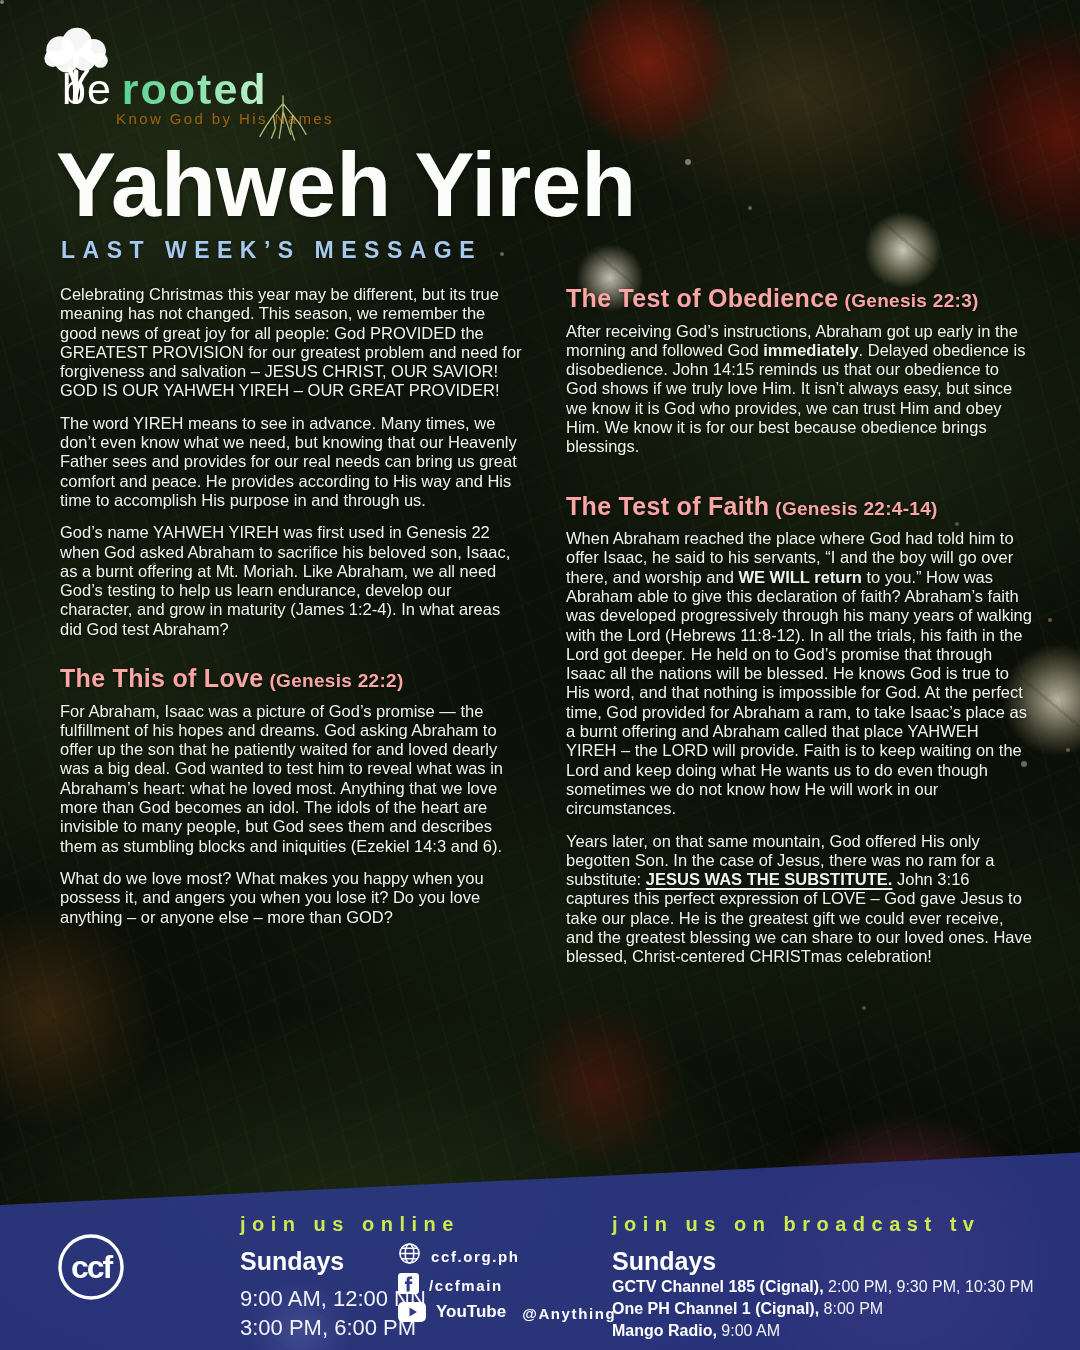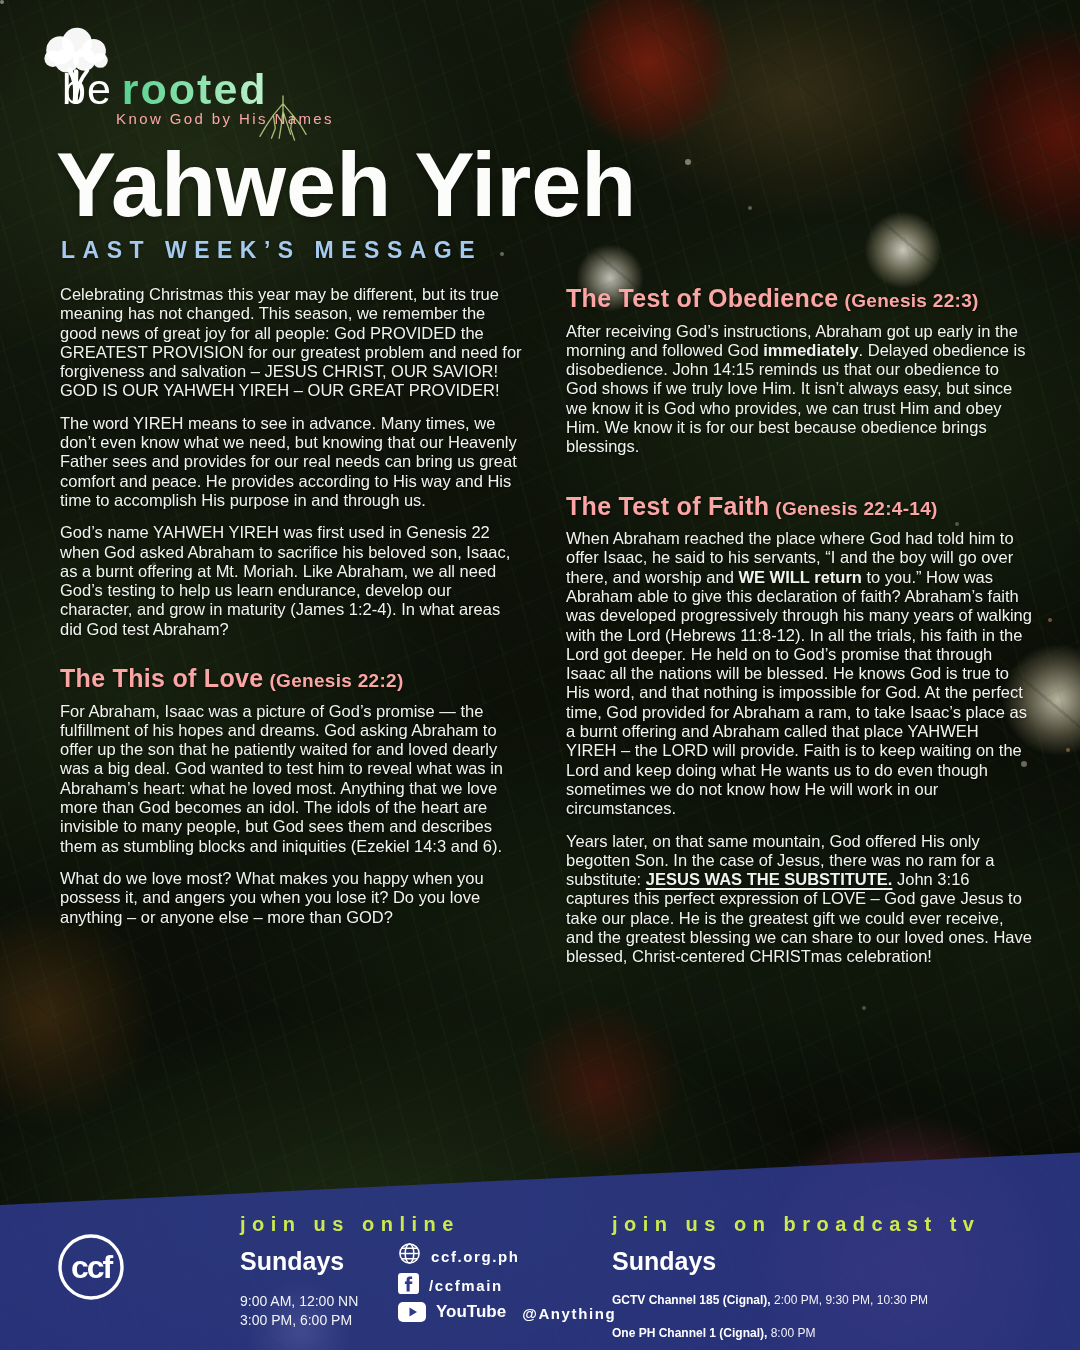--- a/index.html
+++ b/index.html
@@ -54,21 +54,21 @@
       linear-gradient(rgba(0,0,0,.16),rgba(0,0,0,.26)),
       radial-gradient(ellipse 120% 100% at 50% 45%, rgba(0,0,0,0) 55%, rgba(0,0,0,.45) 100%);
   }
   
   .tree{position:absolute;left:36px;top:25px;}
   .brand-row{position:absolute;left:62px;top:68px;font-size:43px;line-height:1;white-space:nowrap;}
   .brand-be{font-weight:400;color:#ffffff;letter-spacing:1px;}
   .brand-rooted{font-weight:bold;letter-spacing:2px;margin-left:10px;
     background:linear-gradient(90deg,#59d191 0%,#8fe3ae 55%,#bff0cd 100%);
     -webkit-background-clip:text;background-clip:text;color:transparent;}
-  .tagline{position:absolute;left:116px;top:110px;font-size:15px;letter-spacing:2.4px;color:#fca5a5;}
+  .tagline{position:absolute;left:116px;top:110px;font-size:15px;letter-spacing:2.4px;color:#a16207;}
   .roots{position:absolute;left:252px;top:94px;opacity:.8;}
   
   h1{position:absolute;left:56px;top:140px;margin:0;font-size:90px;line-height:1;font-weight:bold;
      color:#fcfdfb;letter-spacing:0;text-shadow:0 2px 6px rgba(0,0,0,.35);}
   .subtitle{position:absolute;left:61px;top:237px;font-size:23px;font-weight:bold;
      letter-spacing:7.5px;color:#a6c9ef;text-shadow:0 1px 3px rgba(0,0,0,.4);}
   
   .columns{position:absolute;left:60px;top:285px;width:972px;display:flex;gap:40px;}
   .col{width:466px;}
   .col p{margin:0 0 13px;font-size:16.5px;line-height:1.17;color:#f2f3ef;
@@ -81,28 +81,28 @@
   .b{font-weight:bold;}
   .bu{font-weight:bold;text-decoration:underline;text-underline-offset:3px;text-decoration-thickness:1.5px;}
   .it{}
   
   .band{position:absolute;left:0;top:1140px;width:1080px;height:210px;
     background:rgba(45,57,140,.86);
     clip-path:polygon(0 31%,100% 6%,100% 100%,0 100%);}
   .ccf-logo{position:absolute;left:56px;top:1232px;}
   .f-heading{font-size:20px;font-weight:bold;letter-spacing:6.5px;color:#cdea4d;white-space:nowrap;}
   .f-day{font-size:25px;font-weight:bold;margin-top:11px;color:#fff;}
-  .f-times{font-size:14px;line-height:1.33;margin-top:16px;color:#f2f3f7;}
+  .f-times{font-size:22px;line-height:1.33;margin-top:8px;color:#f2f3f7;}
   .online{position:absolute;left:240px;top:1213px;}
   .links{position:absolute;left:398px;top:1242px;}
   .link-row{display:flex;align-items:flex-end;gap:10px;margin-bottom:8px;
     font-size:15px;font-weight:bold;letter-spacing:1.6px;color:#fff;white-space:nowrap;}
   .yt-word{font-size:17px;letter-spacing:0;margin-right:6px;}
   .broadcast{position:absolute;left:612px;top:1213px;}
-  .bc-line{font-size:12px;line-height:1.38;color:#f2f3f7;white-space:nowrap;margin-top:16px;}
+  .bc-line{font-size:16px;line-height:1.38;color:#f2f3f7;white-space:nowrap;}
   .bc-line .b{color:#fff;}
 </style>
 </head>
 <body>
 
 <div class="page">
   <div class="bg"></div>
   <div class="needles"></div>
   <div class="dots"></div>
   <div class="vignette"></div>

